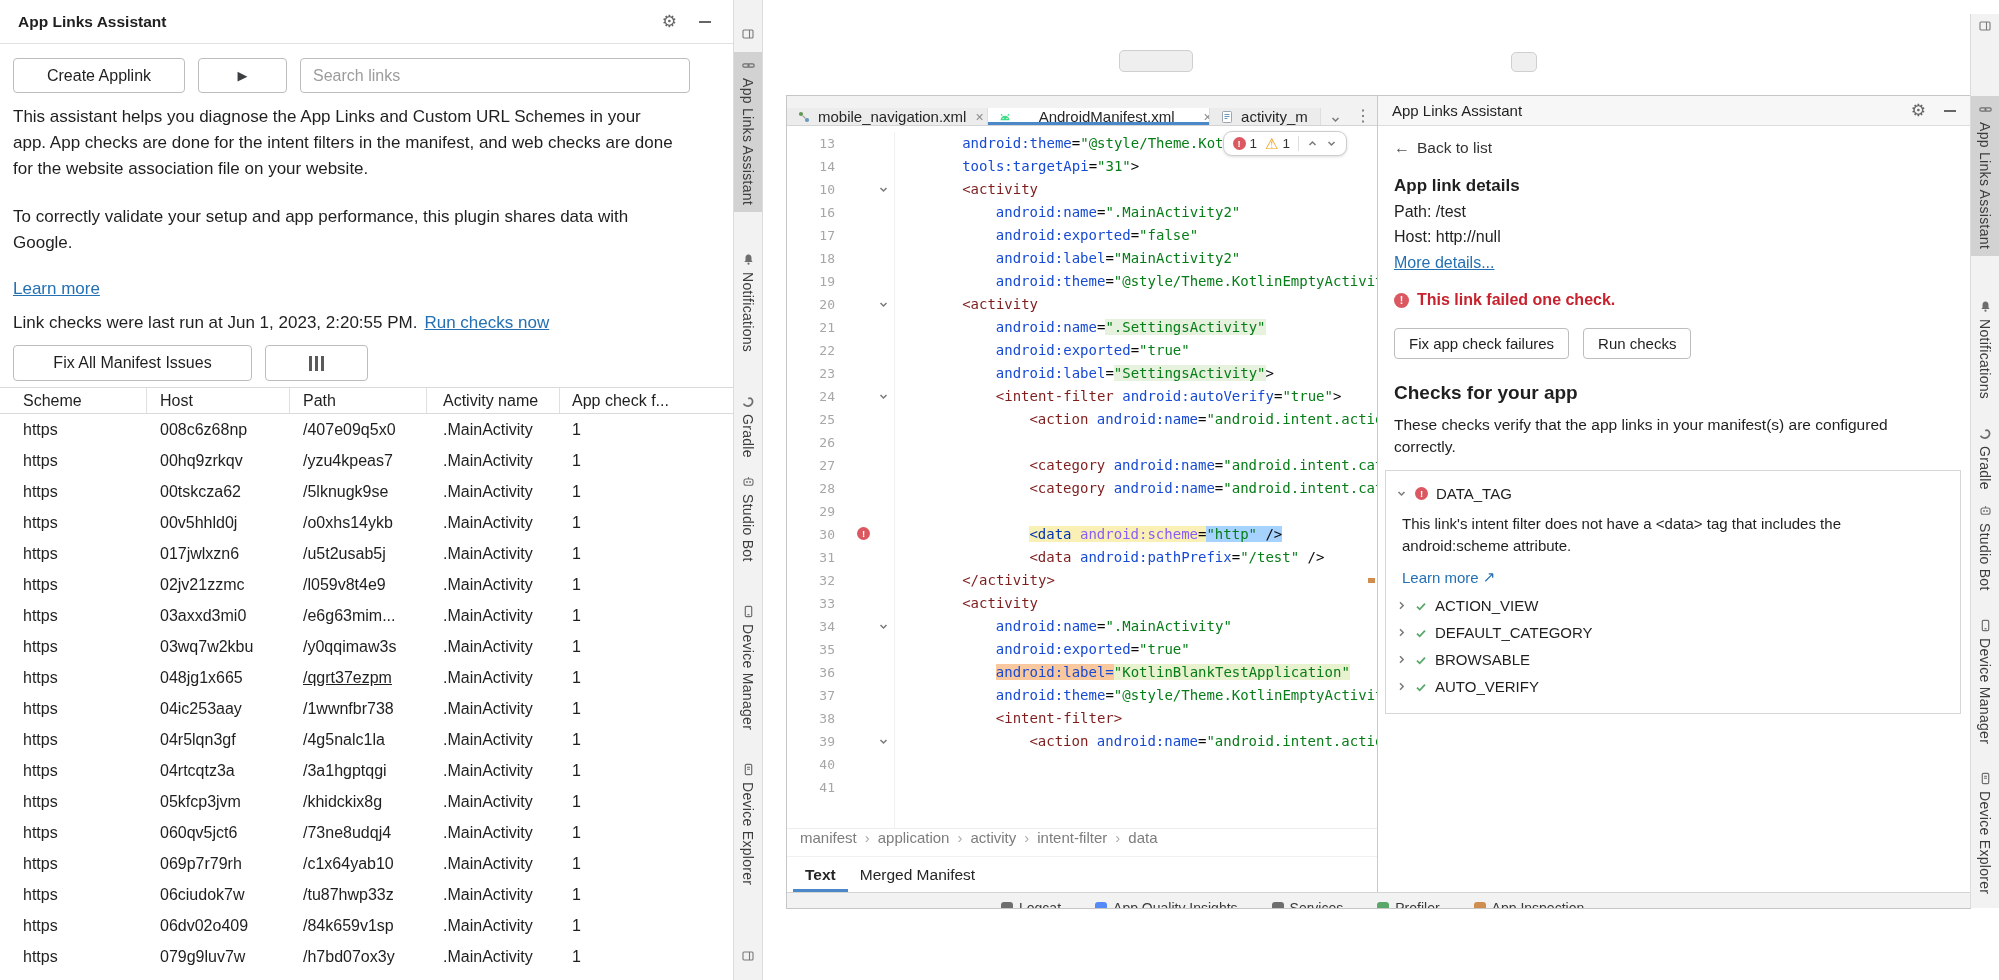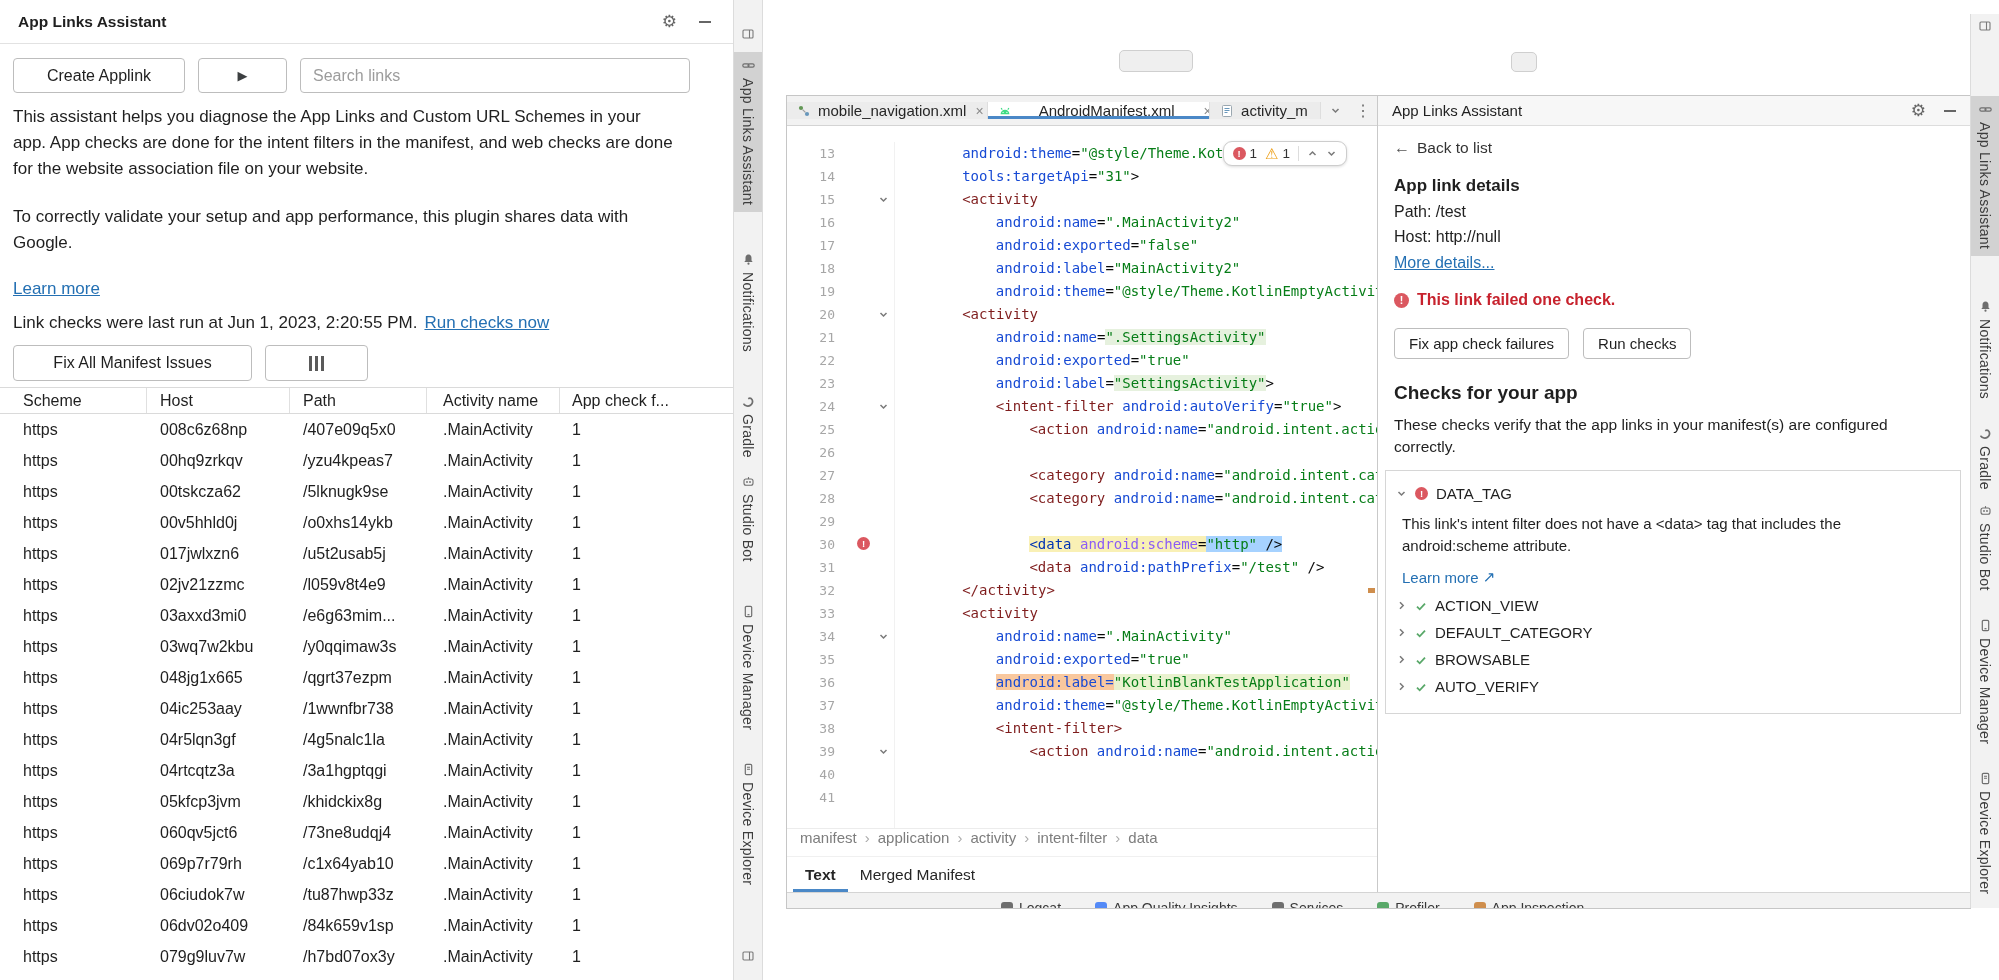--- a/index.html
+++ b/index.html
@@ -52,28 +52,28 @@
   #left-strip{left:733px;top:0;width:30px;height:980px}
   #right-strip{left:1970px;top:14px;width:29px;height:894px;border-right:none}
   .strip-item{position:absolute;left:0;width:100%;display:flex;flex-direction:column;align-items:center;gap:6px;padding:7px 0}
   .strip-item.sel{background:#d2d2d2}
   .vlabel{writing-mode:vertical-rl;font-size:14px;color:#3c3c3c;letter-spacing:.3px}
   .strip-topicon{position:absolute;left:50%;transform:translateX(-50%)}
 
   
   #main-window{position:absolute;left:787px;top:96px;width:1183px;height:812px;background:#fff;box-shadow:0 0 0 1px #c6c6c6}
   #editor-col{position:absolute;left:0;top:0;width:590px;height:796px;overflow:hidden}
-  #tabbar{position:absolute;left:0;top:0;right:0;height:30px;background:#f2f2f2;border-bottom:1px solid #d4d4d4;display:flex;align-items:center}
+  #tabbar{position:absolute;left:0;top:0;right:0;height:30px;background:#f2f2f2;border-bottom:1px solid #d4d4d4;display:flex;align-items:flex-end}
   .edtab{display:flex;align-items:center;gap:7px;padding:0 10px;font-size:15px;color:#262626;background:#ececec;border-right:1px solid #dedede;overflow:hidden;white-space:nowrap}
   .edtab.sel{background:#fff;box-shadow:inset 0 -3px 0 #4a88c7}
   .tabclose{color:#8a8a8a;font-size:14px;margin-left:2px}
   .tabbtn{display:flex;align-items:center;justify-content:center;width:28px;color:#6e6e6e}
   .dots{font-size:16px}
 
-  #editor{position:absolute;left:0;top:40px;right:0;height:702px;background:#fff;overflow:hidden}
+  #editor{position:absolute;left:0;top:30px;right:0;height:702px;background:#fff;overflow:hidden}
   #gutter{position:absolute;left:0;top:6px;width:108px;border-right:1px solid #f1f1f1;bottom:0}
   .grow{height:23px;position:relative}
   .lnum{position:absolute;left:0;top:0;width:48px;text-align:right;color:#a6a6a6;font-family:"DejaVu Sans Mono",monospace;font-size:13px;line-height:23px}
   .fold{position:absolute;right:5px;top:6px;display:inline-flex}
   .gerr{position:absolute;right:24px;top:4px}
   #code{position:absolute;left:108px;top:6px;right:0}
   .crow{height:23px;line-height:23px;white-space:pre;font-family:"DejaVu Sans Mono",monospace;font-size:14px}
   .c-p{color:#080808}.c-t{color:#7f1d1d}.c-a{color:#174ad4}.c-v{color:#067d17}
   .c-vh{color:#067d17;background:#e6f1de}
   .c-ah{color:#174ad4;background:#f9c89e}
@@ -228,21 +228,21 @@
           <div class="trow">
             <div class="td" style="width: 147px; padding-left: 23px;">https</div>
             <div class="td" style="width: 143px; padding-left: 13px;">03wq7w2kbu</div>
             <div class="td" style="width: 137px; padding-left: 13px;">/y0qqimaw3s</div>
             <div class="td" style="width: 133px; padding-left: 16px;">.MainActivity</div>
             <div class="td" style="width: 173px; padding-left: 12px;">1</div>
           </div>
           <div class="trow">
             <div class="td" style="width: 147px; padding-left: 23px;">https</div>
             <div class="td" style="width: 143px; padding-left: 13px;">048jg1x665</div>
-            <div class="td" style="width: 137px; padding-left: 13px;">/qgrt37ezpm</div>
+            <div class="td" style="width: 137px; padding-left: 13px; text-decoration: underline;">/qgrt37ezpm</div>
             <div class="td" style="width: 133px; padding-left: 16px;">.MainActivity</div>
             <div class="td" style="width: 173px; padding-left: 12px;">1</div>
           </div>
           <div class="trow">
             <div class="td" style="width: 147px; padding-left: 23px;">https</div>
             <div class="td" style="width: 143px; padding-left: 13px;">04ic253aay</div>
             <div class="td" style="width: 137px; padding-left: 13px;">/1wwnfbr738</div>
             <div class="td" style="width: 133px; padding-left: 16px;">.MainActivity</div>
             <div class="td" style="width: 173px; padding-left: 12px;">1</div>
           </div>
@@ -422,21 +422,21 @@
 
       <div id="editor">
         <div id="gutter">
             <div class="grow">
               <div class="lnum">13</div>
             </div>
             <div class="grow">
               <div class="lnum">14</div>
             </div>
             <div class="grow">
-              <div class="lnum">15</div>
+              <div class="lnum">10</div>
               <span class="fold">
                 <svg width="11" height="11" viewBox="0 0 11 11" fill="none" stroke="#7a7a7a" stroke-width="1.5">
                   <path d="M2.5 4l3 3 3-3"></path>
                 </svg>
               </span>
             </div>
             <div class="grow">
               <div class="lnum">16</div>
             </div>
             <div class="grow">

